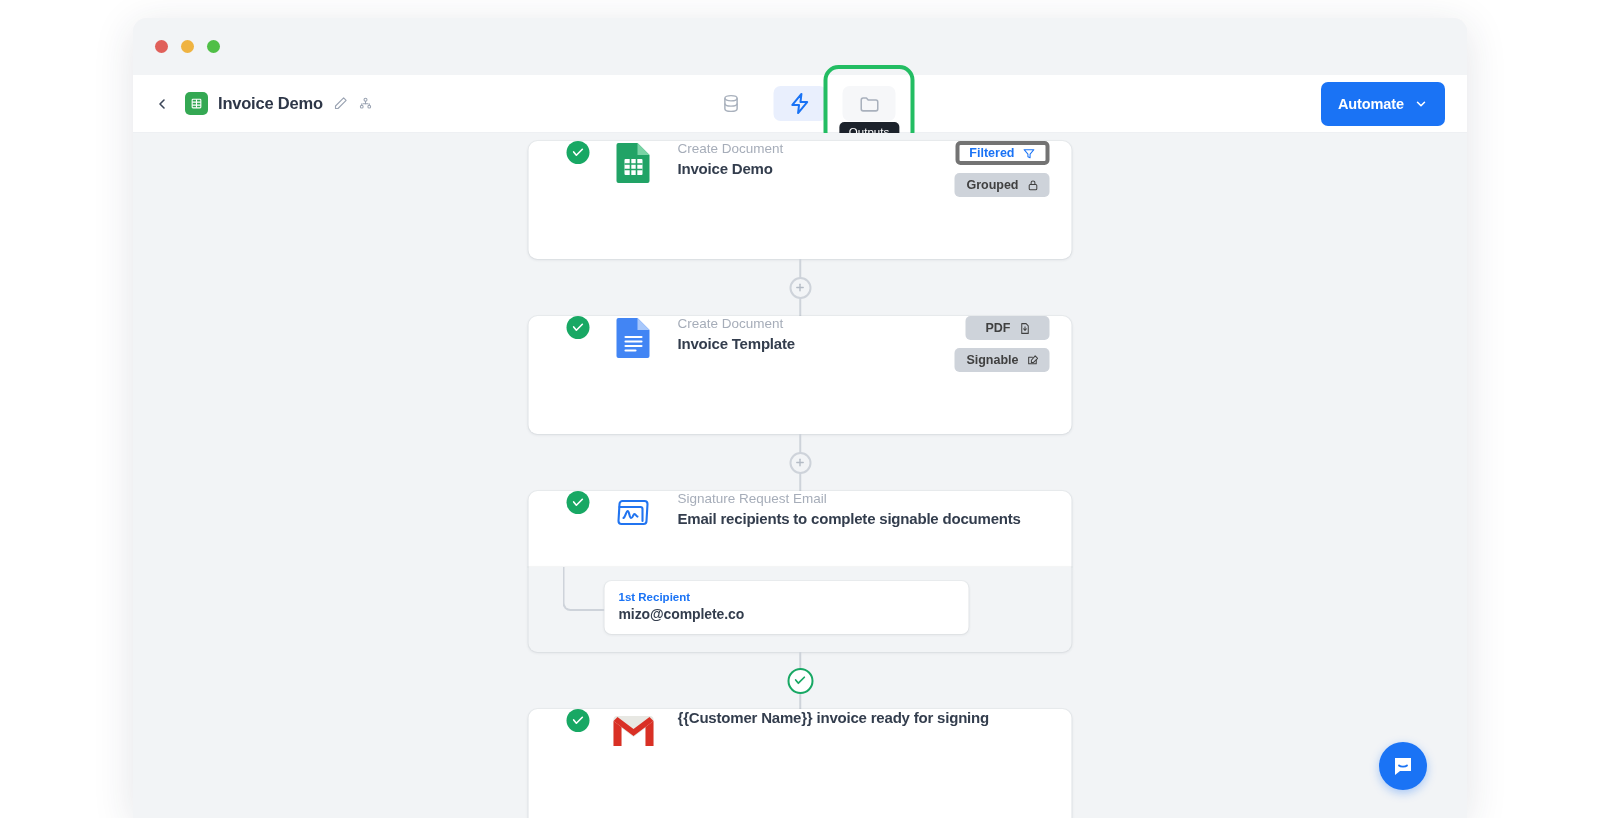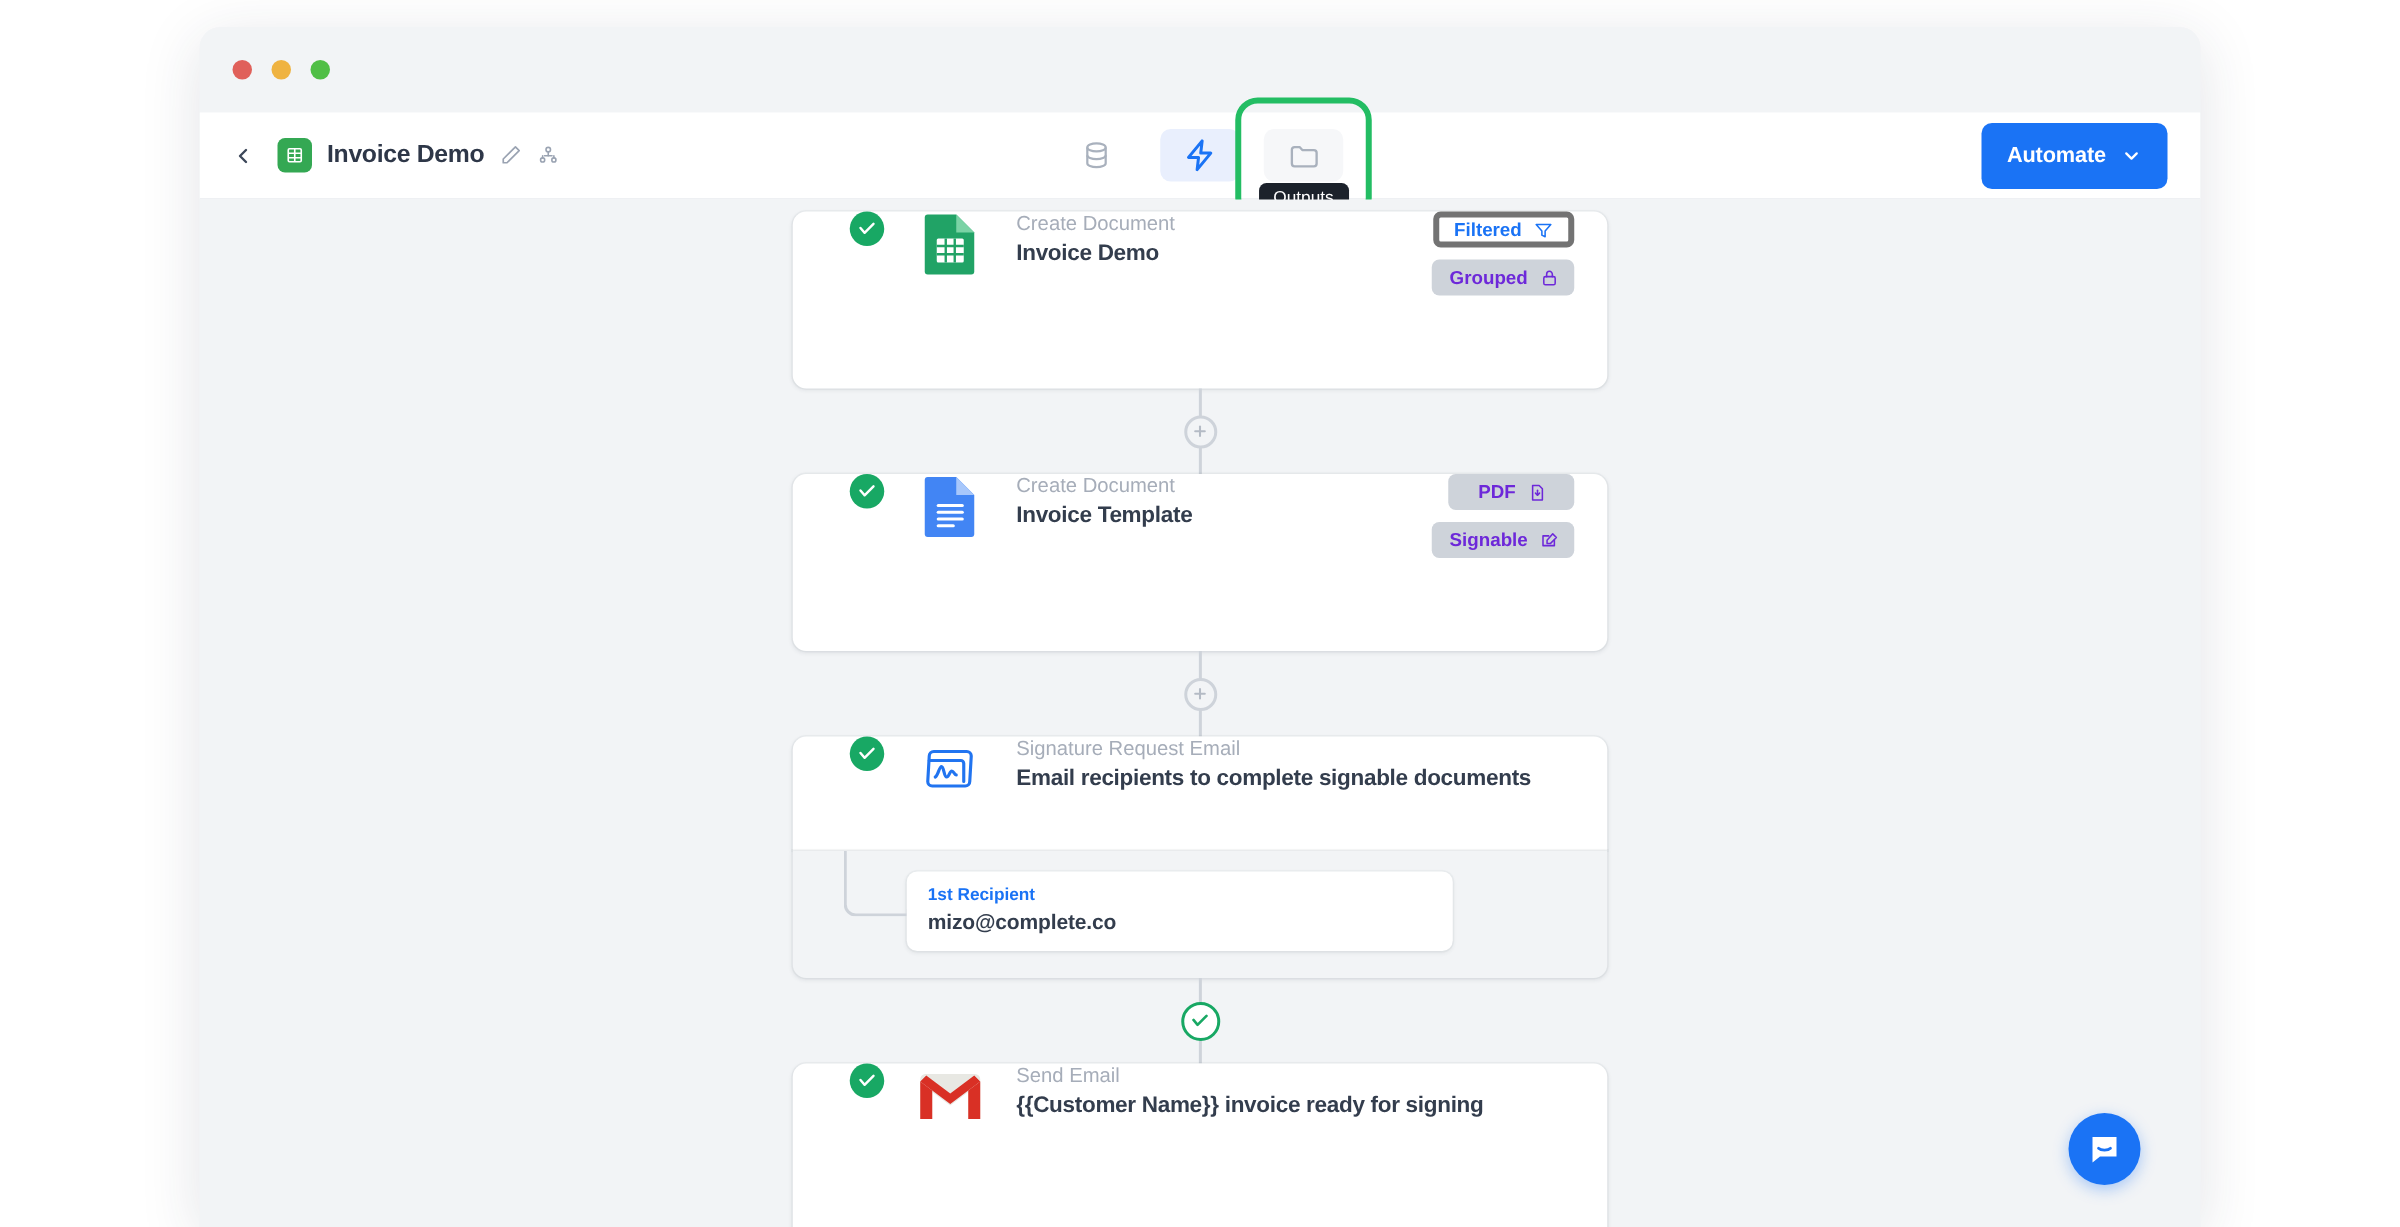--- a/index.html
+++ b/index.html
@@ -188,21 +188,21 @@
     min-width: 84px;
     justify-content: center;
   }
   .badge.outline-blue {
     background: #ffffff;
     border: 4px solid #737373;
     color: #1a73f5;
   }
   .badge.gray {
     background: #ced3da;
-    color: #6d28d9;
+    color: #404040;
     padding-left: 12px;
   }
 
   
   .sub-area {
     background: #f2f4f6;
     border-radius: 0 0 9px 9px;
     padding: 14px 0 18px 0;
     position: relative;
     box-shadow: 0 1px 3px rgba(40,50,70,.10), 0 0 0 1px rgba(40,50,70,.035);
@@ -511,21 +511,20 @@
         <div class="card-icon">
           <svg width="44" height="34" viewBox="0 0 44 34">
             <path d="M2 6v26h8V14l12 9 12-9v18h8V6l-20 15L2 6z" fill="#e8e8e3"></path>
             <path d="M2 6l20 15L42 6v-.5A3.5 3.5 0 0 0 38.5 2h-33A3.5 3.5 0 0 0 2 5.5V6z" fill="#e8e8e3"></path>
             <path d="M2 32V7l8 6v19H2z" fill="#d93025"></path>
             <path d="M34 32V13l8-6v25h-8z" fill="#d93025"></path>
             <path d="M2 7l8 6 12 9 12-9 8-6-4-4-16 12L6 3 2 7z" fill="#d93025"></path>
           </svg>
         </div>
         <div class="card-text">
-          <div class="card-sub">Send Email</div>
           <div class="card-name">{{Customer Name}} invoice ready for signing</div>
         </div>
       </div>
 
     </div>
 
     <div class="intercom">
       <svg width="24" height="24" viewBox="0 0 24 24">
         <path d="M4 4h16v13H9l-5 4V4z" fill="#ffffff"></path>
         <path d="M8 11.5c1.6 1.6 6.4 1.6 8 0" fill="none" stroke="#1a73f5" stroke-width="1.8" stroke-linecap="round"></path>

